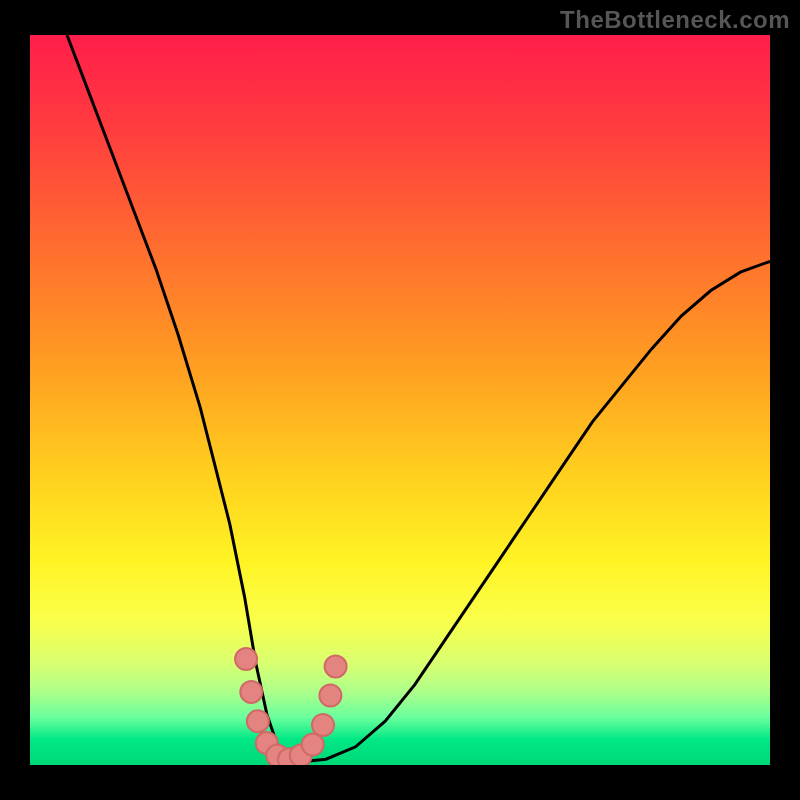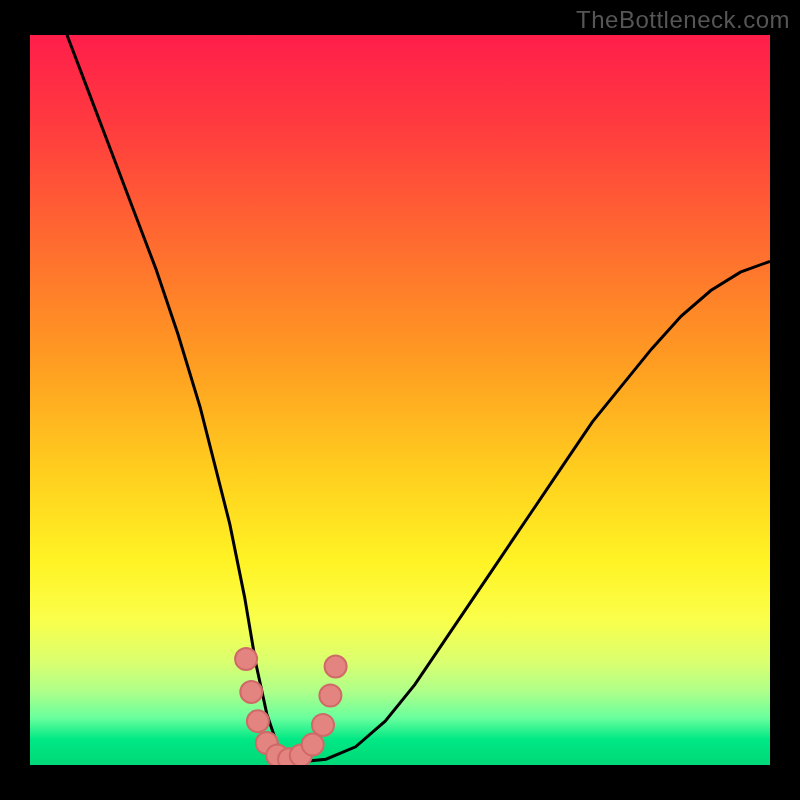--- a/index.html
+++ b/index.html
@@ -17,21 +17,21 @@
     width: 800px;
     height: 800px;
     background: #000;
   }
   .watermark {
     position: absolute;
     top: 6px;
     right: 10px;
     font-family: Arial, Helvetica, sans-serif;
     font-size: 24px;
-    font-weight: 400;
+    font-weight: 700;
     color: #565656;
     letter-spacing: 0.5px;
   }
   .plot {
     position: absolute;
     left: 30px;
     top: 35px;
     width: 740px;
     height: 730px;
   }

